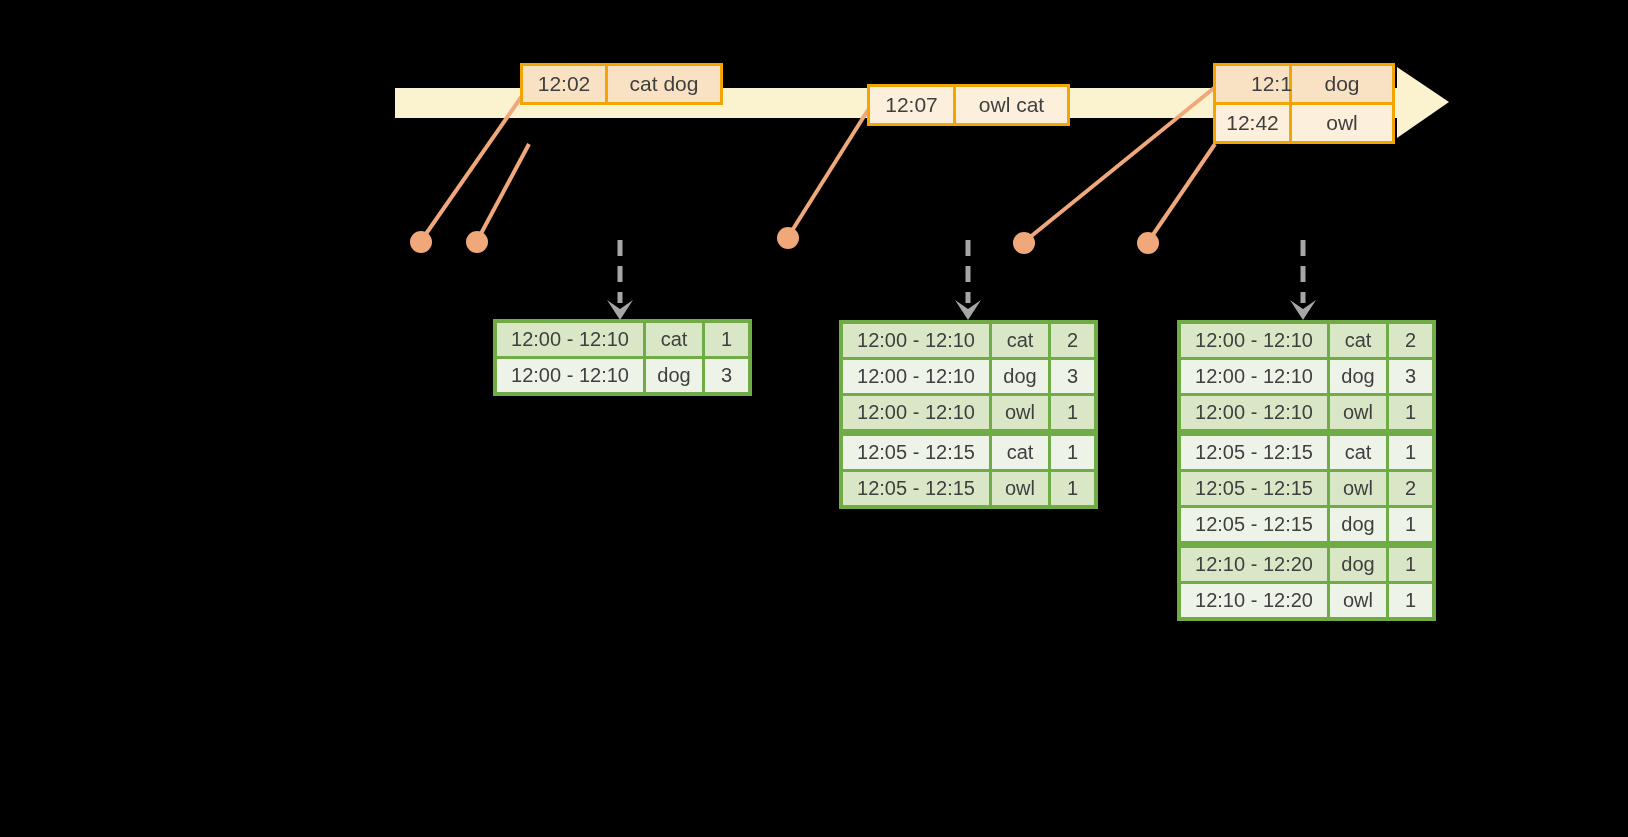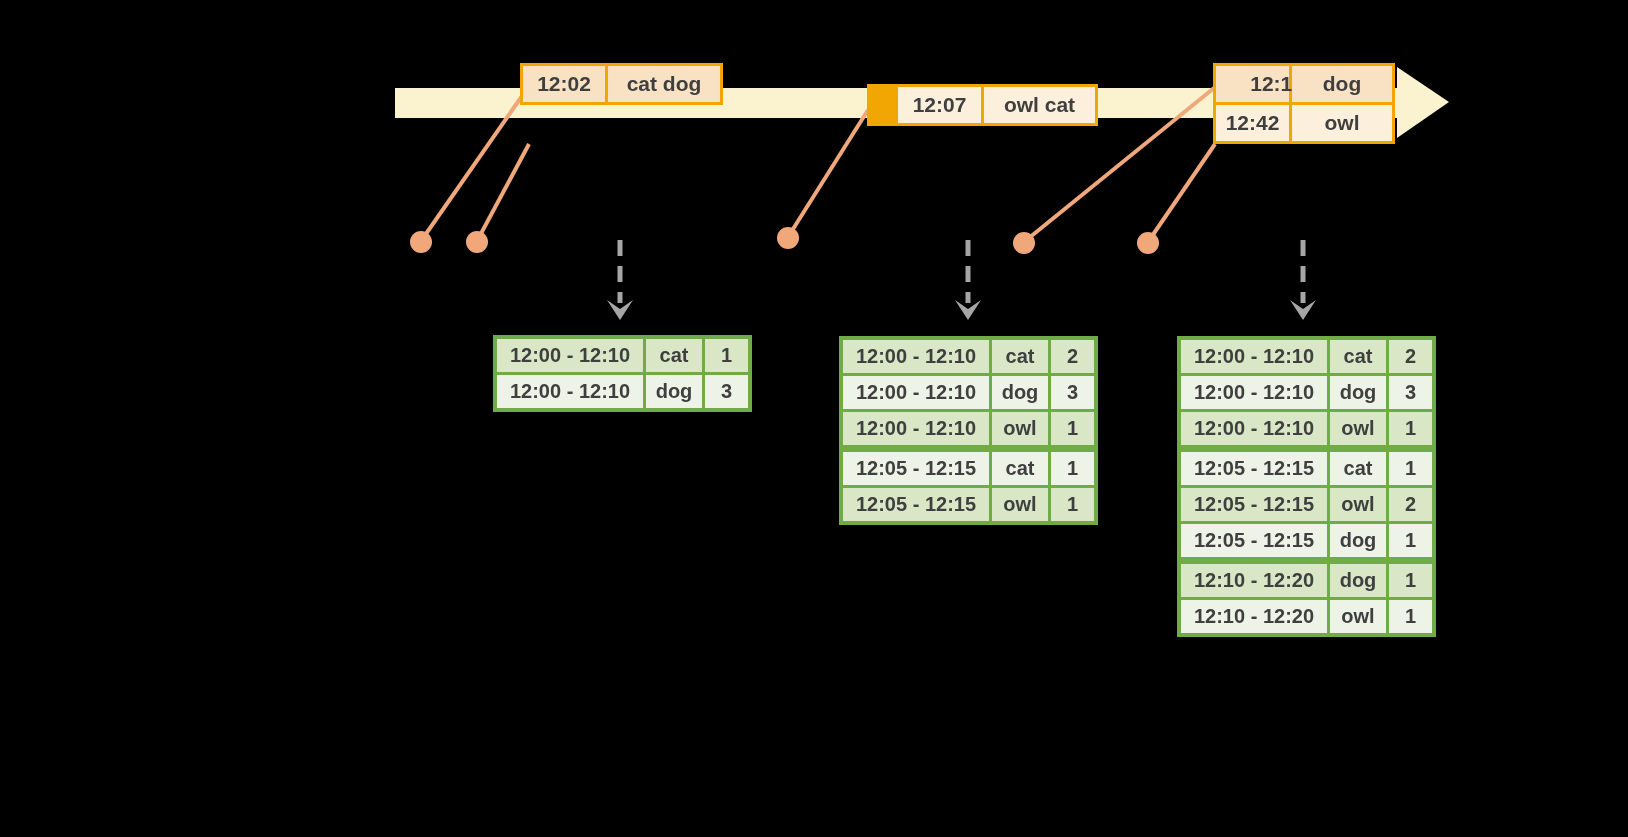--- a/index.html
+++ b/index.html
@@ -7,42 +7,41 @@
     padding: 0;
     background: #000000;
   }
   .canvas {
     position: relative;
     width: 1628px;
     height: 740px;
     background: #000000;
     overflow: hidden;
     font-family: "Liberation Sans", sans-serif;
-    font-weight: bold;
   }
   .timeline-band {
     position: absolute;
     z-index: 1;
   }
   .overlay {
     position: absolute;
     left: 0; top: 0;
     width: 1628px;
     height: 837px;
     z-index: 2;
   }
   .diagram-table {
     position: absolute;
     z-index: 3;
     display: flex;
     flex-direction: column;
     box-sizing: border-box;
   }
   .o-table { padding: 3px; gap: 3px; }
-  .g-table { padding: 4px; gap: 3px; margin-top: 16px; }
+  .g-table { padding: 4px; gap: 3px; }
   .t-row {
     display: flex;
     gap: 3px;
   }
   .t-cell {
     display: flex;
     align-items: center;
     justify-content: center;
     box-sizing: border-box;
   }
@@ -81,21 +80,21 @@
     </svg>
   <div id="input-tables-layer">
       <div class="diagram-table o-table" style="left: 520px; top: 63px; background: rgb(242, 166, 4);">
         <div class="t-row">
           <div class="t-cell o-cell" style="width: 82px; background: rgb(249, 226, 196); color: rgb(63, 63, 63);">12:02</div>
           <div class="t-cell o-cell" style="width: 112px; background: rgb(249, 226, 196); color: rgb(63, 63, 63);">cat dog</div>
         </div>
       </div>
       <div class="diagram-table o-table" style="left: 867px; top: 84px; background: rgb(242, 166, 4);">
         <div class="t-row">
-          <div class="t-cell o-cell" style="width: 83px; background: rgb(252, 239, 220); color: rgb(63, 63, 63); margin-left: 28px;">12:07</div>
+          <div class="t-cell o-cell" style="width: 83px; background: rgb(252, 239, 220); color: rgb(63, 63, 63);">12:07</div>
           <div class="t-cell o-cell" style="width: 111px; background: rgb(252, 239, 220); color: rgb(63, 63, 63);">owl cat</div>
         </div>
       </div>
       <div class="diagram-table o-table" style="left: 1213px; top: 63px; background: rgb(242, 166, 4);">
         <div class="t-row">
           <div class="t-cell o-cell" style="width: 73px; background: rgb(249, 226, 196); color: rgb(63, 63, 63); padding-left: 48px;">12:11</div>
           <div class="t-cell o-cell" style="width: 100px; background: rgb(249, 226, 196); color: rgb(63, 63, 63);">dog</div>
         </div>
         <div class="t-row">
           <div class="t-cell o-cell" style="width: 73px; background: rgb(252, 239, 220); color: rgb(63, 63, 63);">12:42</div>

